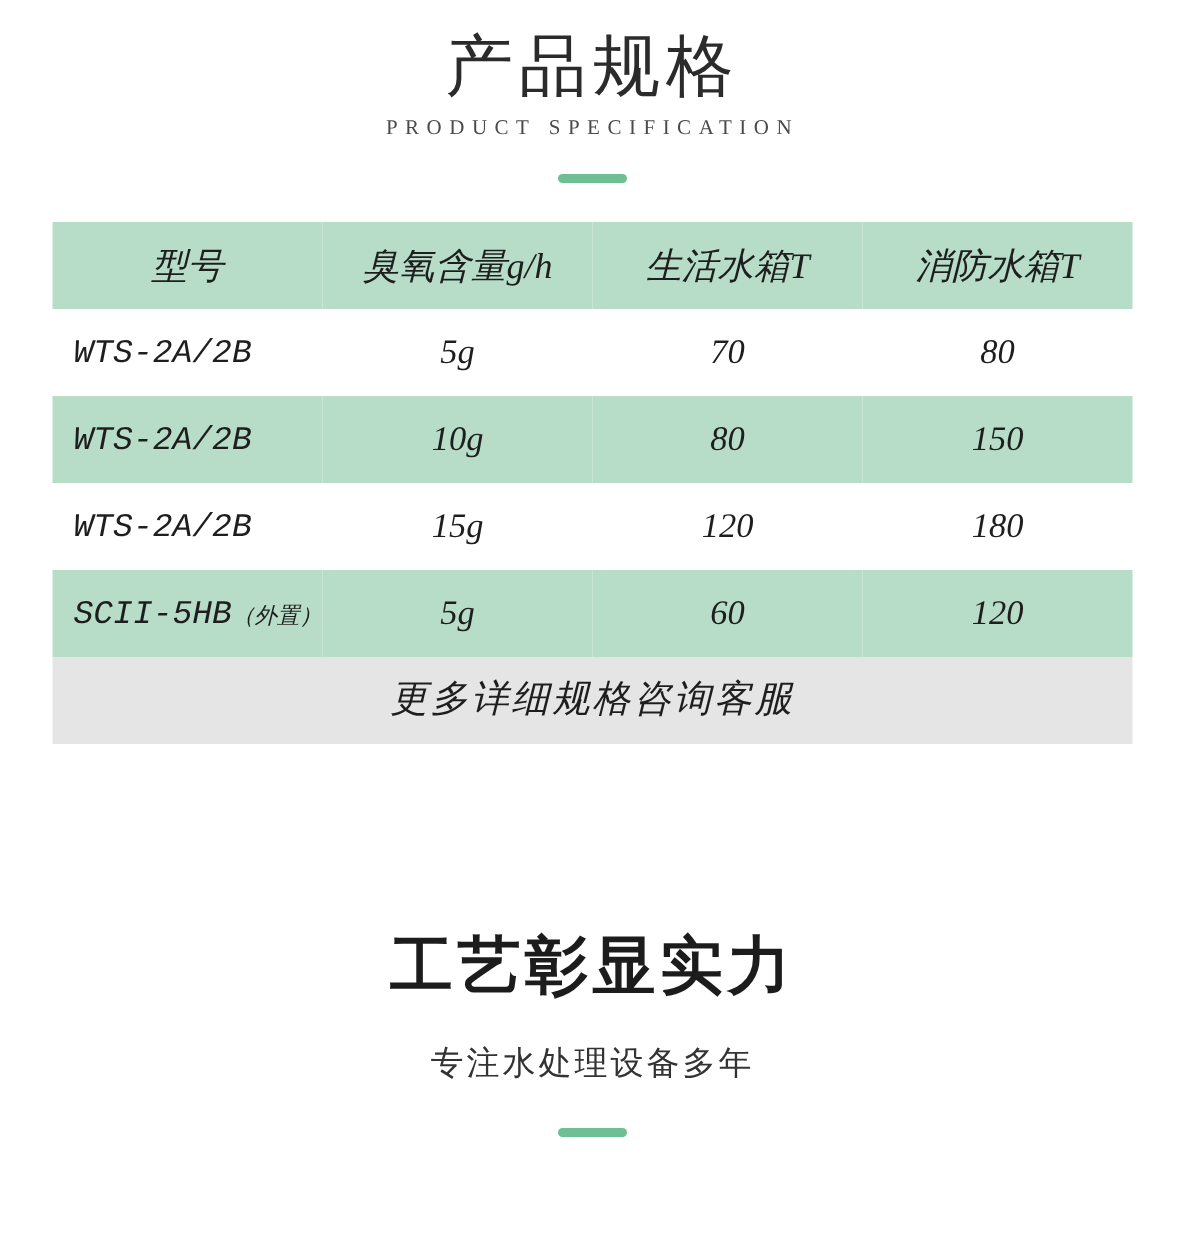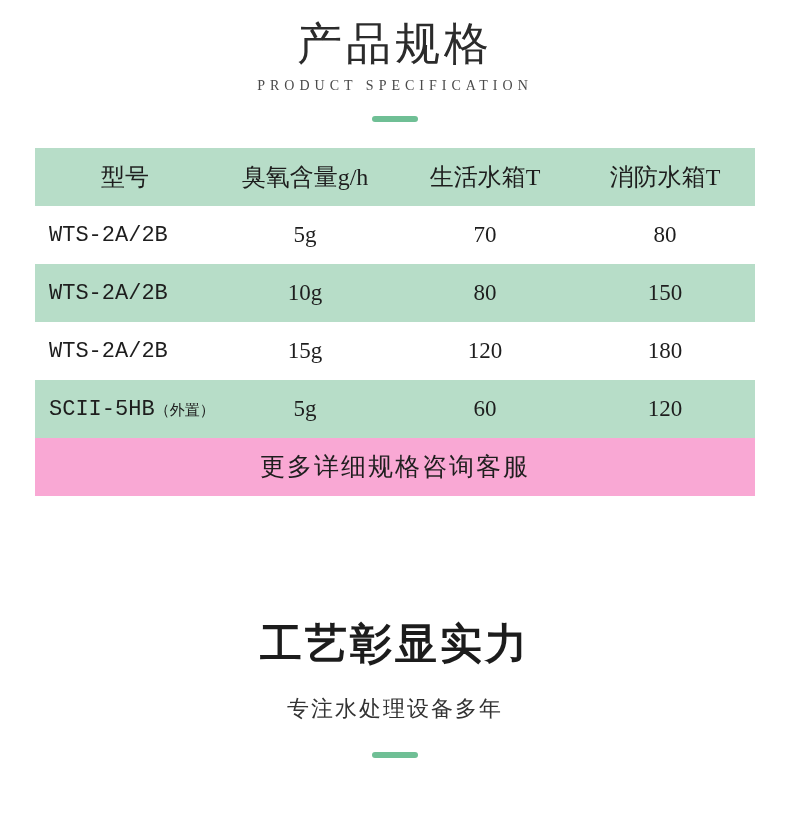--- a/index.html
+++ b/index.html
@@ -45,20 +45,21 @@
     height: 6px;
     border-radius: 3px;
     background: #6fbf95;
     margin: 22px auto 0 auto;
   }
 
   
   .table-wrap {
     width: 720px;
     margin: 26px auto 0 auto;
+    font-style: italic;
   }
   .spec-table {
     width: 100%;
     border-collapse: collapse;
     table-layout: fixed;
   }
   .spec-table th,
   .spec-table td {
     border: none;
     padding: 0;
@@ -92,21 +93,21 @@
     font-family: "Liberation Serif", serif;
     font-size: 15px;
   }
   .cell-num {
     font-family: "Liberation Serif", serif;
     font-size: 23px;
     text-align: center;
     color: #1e1e1e;
   }
   .table-footer {
-    background: #f9a8d4;
+    background: #e5e5e5;
     height: 58px;
     line-height: 58px;
     text-align: center;
     font-family: "Liberation Serif", serif;
     font-size: 25px;
     color: #1e1e1e;
     letter-spacing: 2px;
   }
 
   

